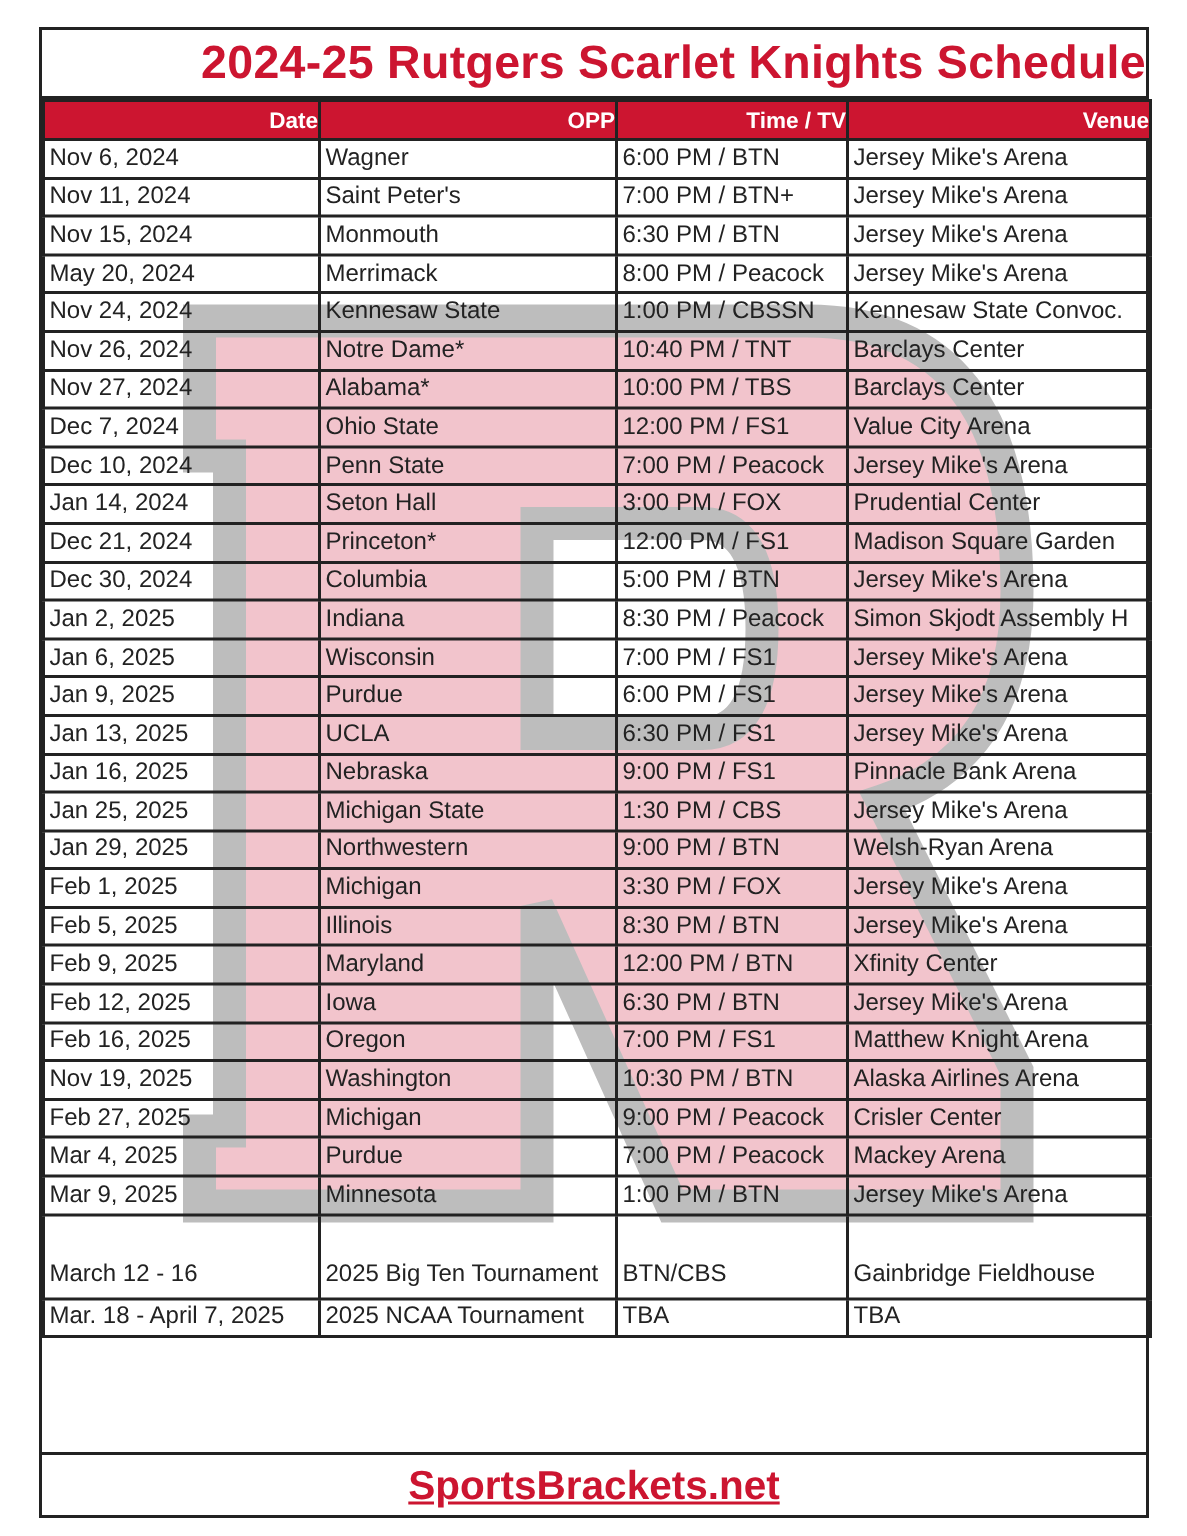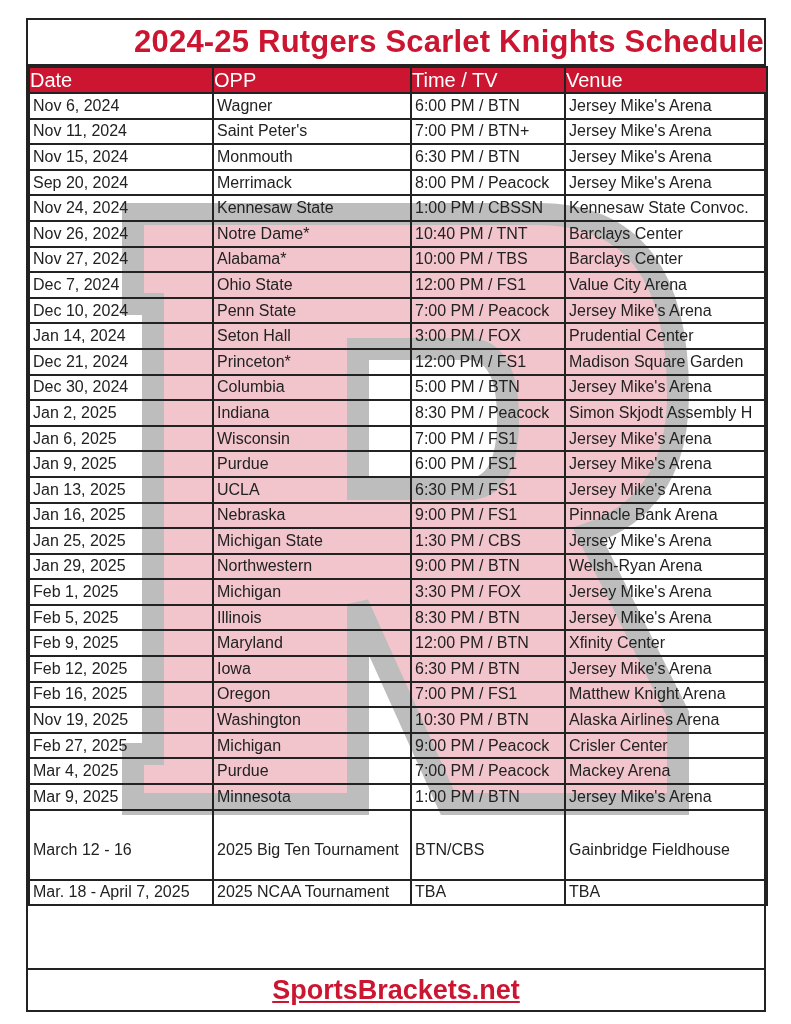--- a/index.html
+++ b/index.html
@@ -4,25 +4,25 @@
 <style>
   html, body { margin:0; padding:0; background:#ffffff; }
   body { width:791px; height:1024px; position:relative; overflow:hidden;
          font-family:"Liberation Sans", sans-serif; }
   .sheet { position:absolute; left:26px; top:18px; width:740px; height:994px;
            border:2px solid #222; box-sizing:border-box; background:#fff; }
   .title { height:44px; line-height:44px; text-align:right; color:#cc1530;
            font-weight:bold; font-size:31px; border-bottom:2px solid #222; letter-spacing:0.2px; }
   .wm { position:absolute; left:0; top:44px; width:740px; height:880px; pointer-events:none; z-index:1; }
   table { border-collapse:collapse; width:738px; table-layout:fixed; position:relative; z-index:2; }
-  th { background:#cc1530; color:#fff; font-weight:normal; font-size:20px; height:24px;
-       border:2px solid #222; padding:0; text-align:left; }
+  th { background:#cc1530; color:#fff; font-weight:bold; font-size:15px; height:24px;
+       border:2px solid #222; padding:0; text-align:right; }
   td { font-size:16px; color:#222; height:23.6px; border:2px solid #222; padding:0 3px;
        white-space:nowrap; overflow:hidden; line-height:22px; background:transparent; }
-  td.tall { height:50px; vertical-align:bottom; white-space:normal; line-height:22px; padding-bottom:18px;margin-top:32px; }
+  td.tall { height:50px; vertical-align:bottom; white-space:normal; line-height:22px; padding-bottom:4px;margin-top:32px; }
   .footer { position:absolute; left:0; bottom:0; width:736px; height:40px; text-align:center;
             line-height:40px; border-top:2px solid #222; background:#fff; z-index:2; }
   .footer a { color:#cc1530; font-weight:bold; font-size:27px; text-decoration:underline; }
 </style>
 </head>
 <body>
 
 <div class="sheet">
   <div class="title">2024-25 Rutgers Scarlet Knights Schedule</div>
 
@@ -59,21 +59,21 @@
           <td>7:00 PM / BTN+</td>
           <td>Jersey Mike's Arena</td>
         </tr>
         <tr>
           <td>Nov 15, 2024</td>
           <td>Monmouth</td>
           <td>6:30 PM / BTN</td>
           <td>Jersey Mike's Arena</td>
         </tr>
         <tr>
-          <td>Sep 20, 2024</td>
+          <td>May 20, 2024</td>
           <td>Merrimack</td>
           <td>8:00 PM / Peacock</td>
           <td>Jersey Mike's Arena</td>
         </tr>
         <tr>
           <td>Nov 24, 2024</td>
           <td>Kennesaw State</td>
           <td>1:00 PM / CBSSN</td>
           <td>Kennesaw State Convoc.</td>
         </tr>

